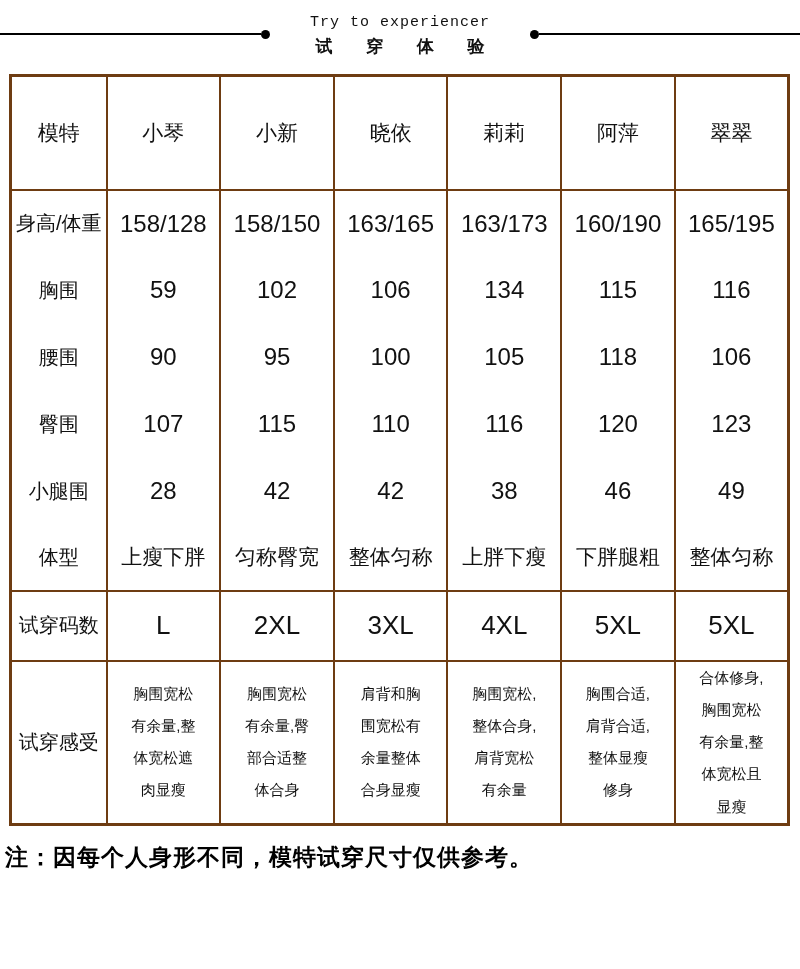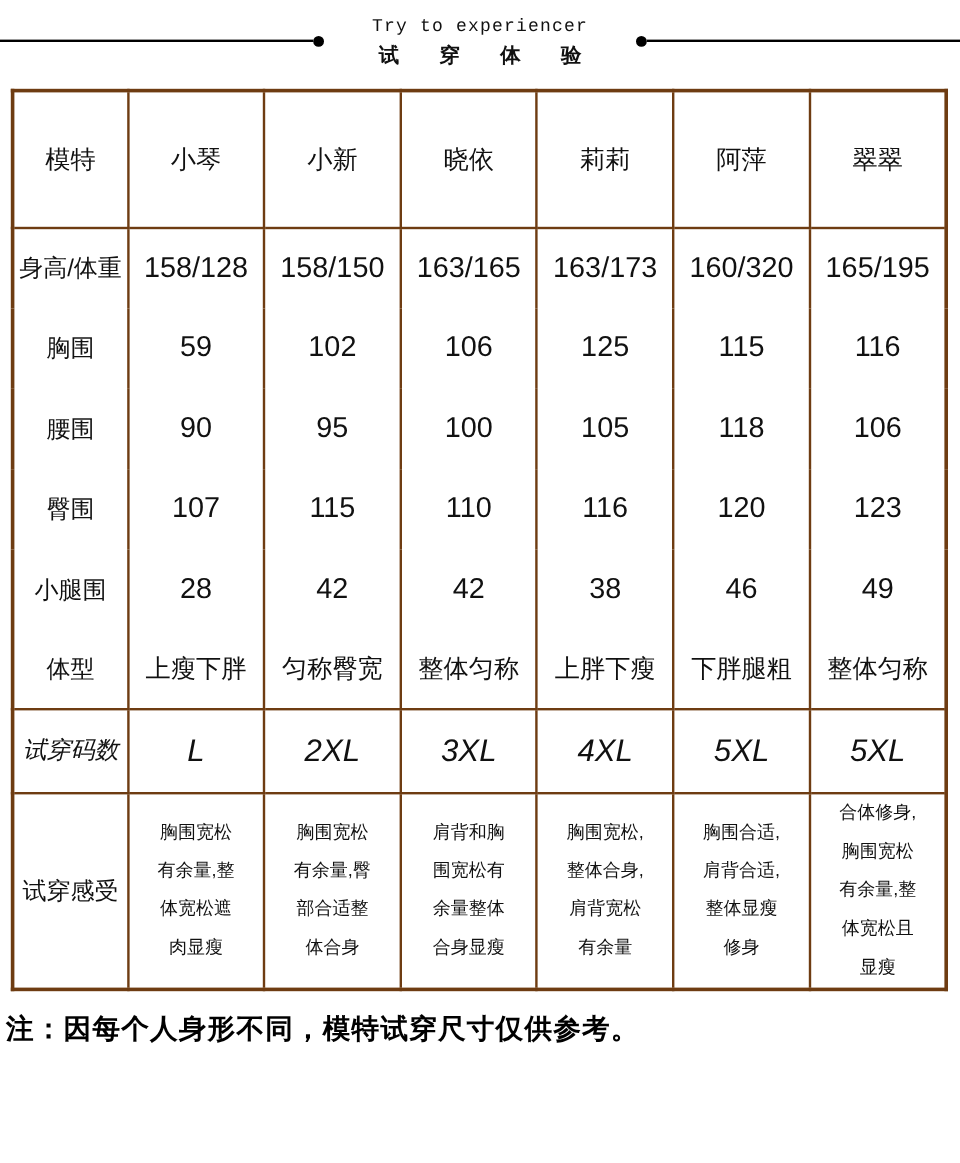--- a/index.html
+++ b/index.html
@@ -78,21 +78,21 @@
   tr.meas-row .row-label, .row-label{
     font-size:20px;
     white-space:nowrap;
     padding:0 1px;
   }
   tr.meas-row td.val{font-size:24px;}
   tr.body-type-row{height:66px;}
   tr.body-type-row td{border-bottom:2px solid var(--border-brown);}
   tr.body-type-row td.val{font-size:21px;}
   tr.size-row{height:70px;}
-  tr.size-row td{border-bottom:2px solid var(--border-brown);font-style:italic;}
+  tr.size-row td{border-bottom:2px solid var(--border-brown);}
   tr.size-row td.val{font-size:26px;}
   tr.feel-row{height:134px;}
   tr.feel-row td.val{
     font-size:15px;
     line-height:2.15;
     padding:0 21px;
   }
   
   .note{
     margin:16px 0 0 5px;
@@ -139,30 +139,30 @@
       <th>阿萍</th>
       <th>翠翠</th>
     </tr>
 
     <tr class="meas-row">
       <td class="row-label">身高/体重</td>
       <td class="val">158/128</td>
       <td class="val">158/150</td>
       <td class="val">163/165</td>
       <td class="val">163/173</td>
-      <td class="val">160/320</td>
+      <td class="val">160/190</td>
       <td class="val">165/195</td>
     </tr>
 
     <tr class="meas-row">
       <td class="row-label">胸围</td>
       <td class="val">59</td>
       <td class="val">102</td>
       <td class="val">106</td>
-      <td class="val">125</td>
+      <td class="val">134</td>
       <td class="val">115</td>
       <td class="val">116</td>
     </tr>
 
     <tr class="meas-row">
       <td class="row-label">腰围</td>
       <td class="val">90</td>
       <td class="val">95</td>
       <td class="val">100</td>
       <td class="val">105</td>

